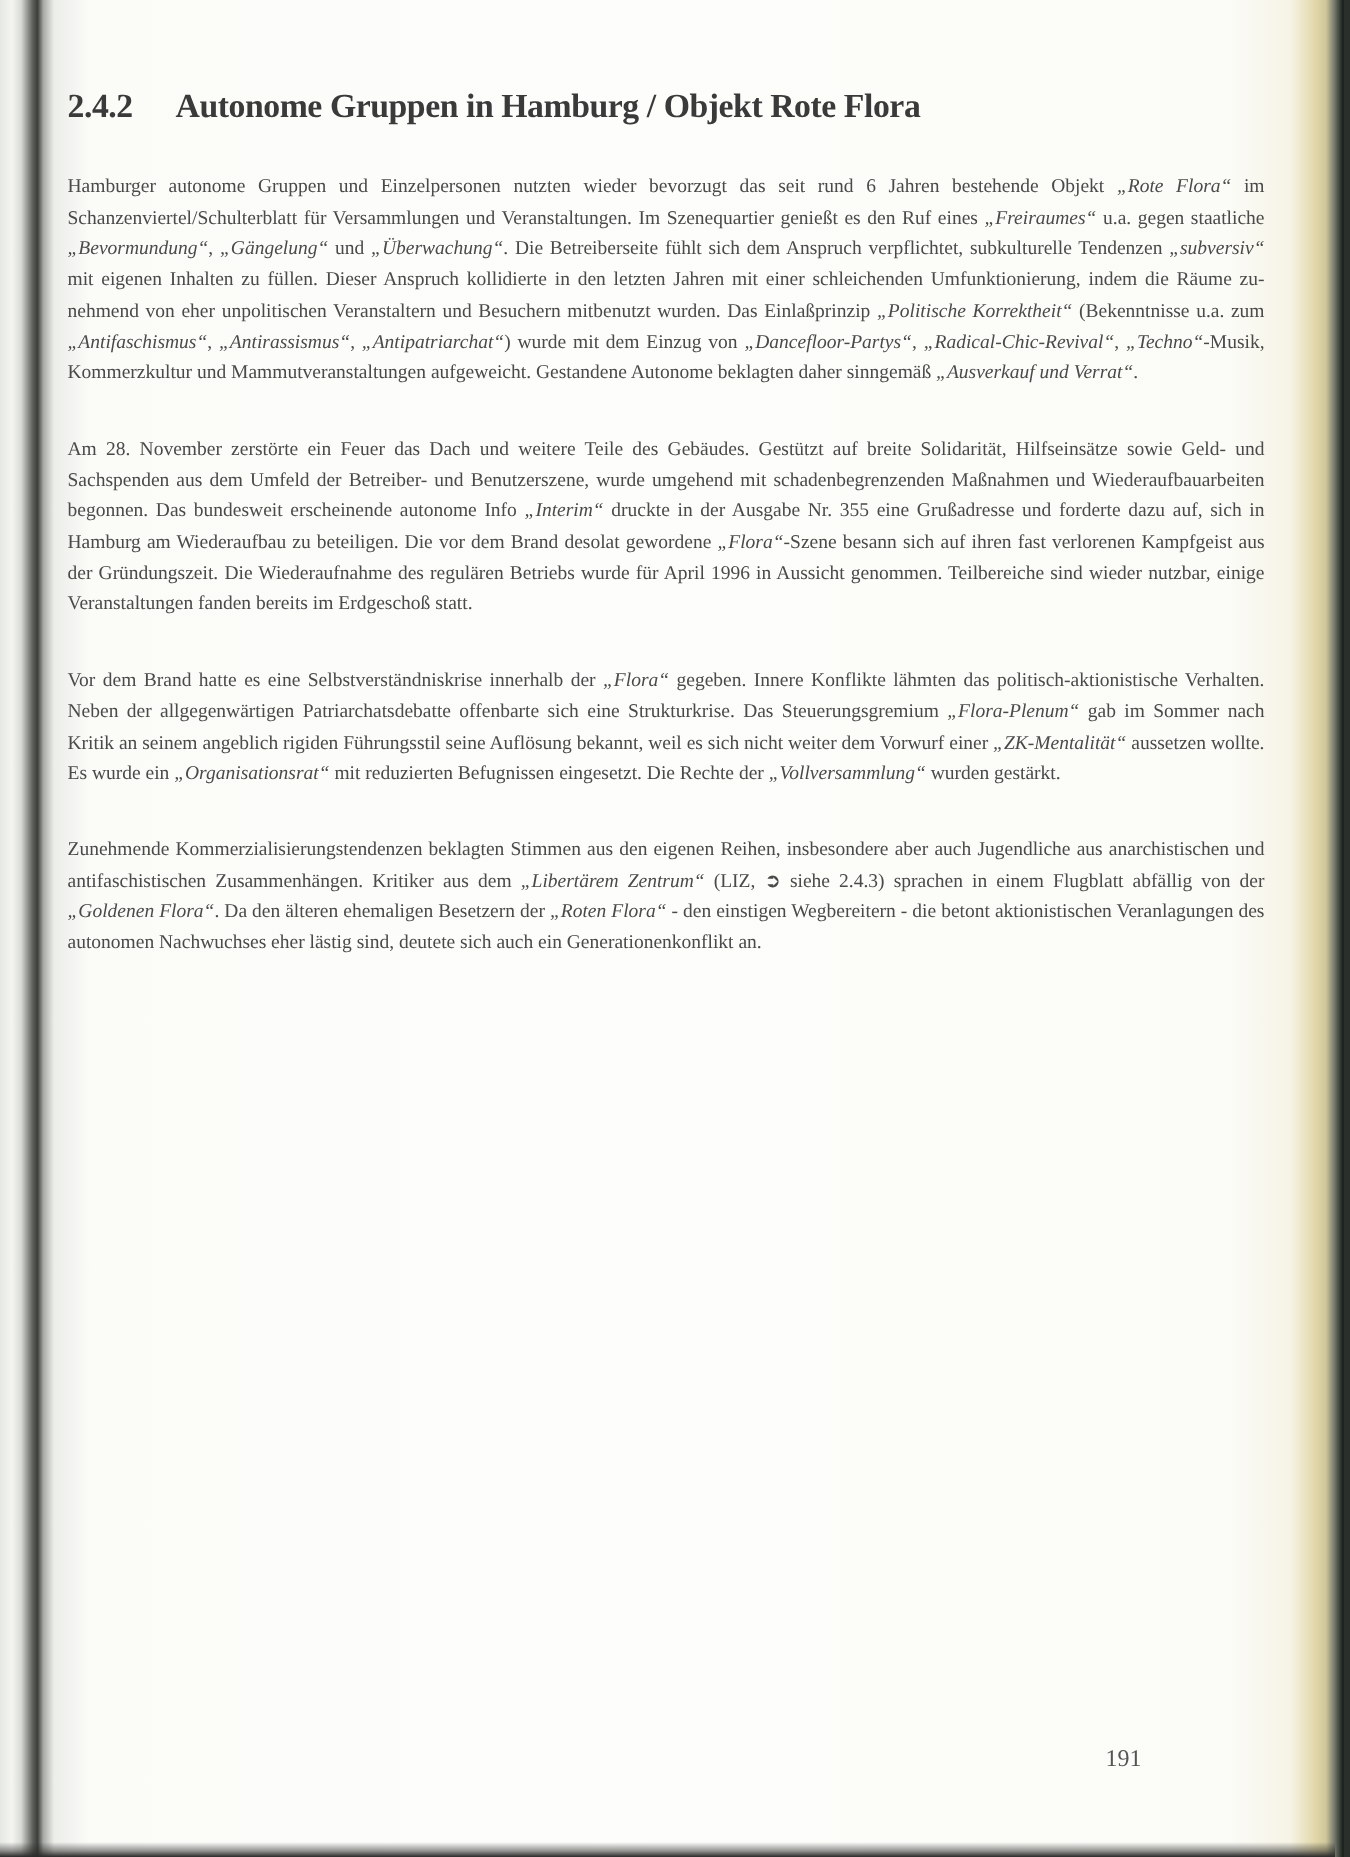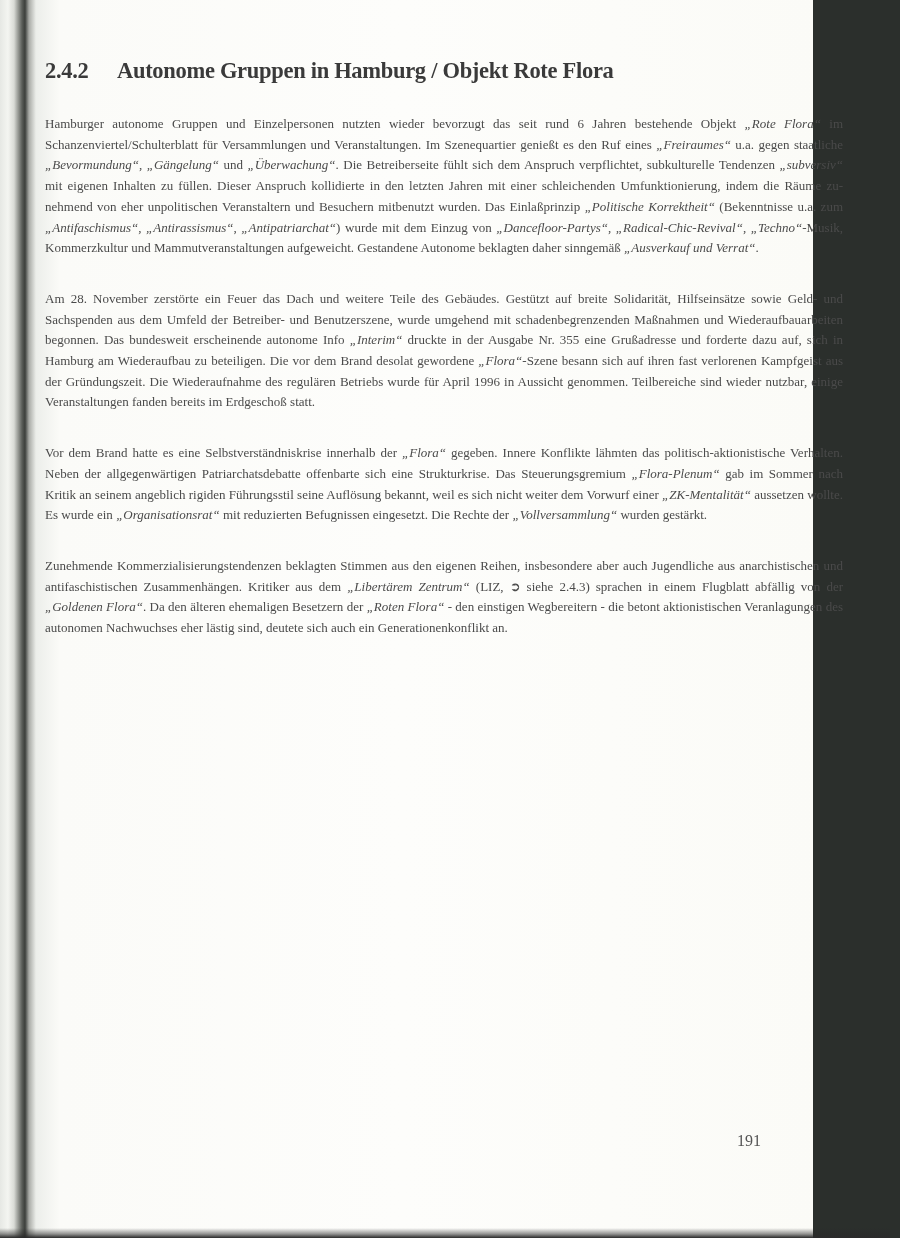--- a/index.html
+++ b/index.html
@@ -1,27 +1,27 @@
 <!DOCTYPE html>
 <html><head>
 <meta charset="utf-8">
 <style>
   html,body{margin:0;padding:0;}
   body{width:900px;height:1238px;position:relative;overflow:hidden;background:#2b2f2c;}
-  .page{position:absolute;left:0;top:0;width:813px;height:1238px;
+  .page{position:absolute;left:0;top:0;width:896px;height:1238px;
     background:linear-gradient(90deg,#e6e8e4 0px,#f4f5f1 8px,#d9dbd6 14px,#5a5d58 22px,#3c3f3b 25px,#a9aba6 29px,#eceeea 36px,#fbfbf8 60px,#fdfdfb 400px,#fbfbf7 820px,#f6f4e6 860px,#e3d9ad 876px,#cfc69a 884px,#6f7468 890px,#1d231f 895px,#1d231f 900px);}
   .page::after{content:"";position:absolute;left:0;bottom:0;width:890px;height:10px;
     background:linear-gradient(180deg,rgba(0,0,0,0) 0%,rgba(40,40,40,0.5) 60%,#2a2a2a 100%);}
   .content{position:absolute;left:45px;top:58px;width:798px;
     font-family:"Liberation Serif","DejaVu Serif",serif;color:#4a4a4a;}
   .heading{font-weight:bold;font-size:22.5px;color:#3a3a3a;margin:0 0 30px 0;letter-spacing:-0.3px;white-space:nowrap;}
   .heading .num{display:inline-block;width:72px;}
   .para{font-size:13px;line-height:20.7px;text-align:justify;margin:0 0 30px 0;hyphens:manual;}
   .para i{font-style:italic;}
-  .pagenum{position:absolute;left:737px;top:1132px;font-family:"Liberation Serif",serif;font-size:16px;color:#555;}
+  .pagenum{position:absolute;left:737px;top:1164px;font-family:"Liberation Serif",serif;font-size:16px;color:#555;}
 </style>
 </head>
 <body>
 
 <div class="page">
   <div class="content">
     <h2 class="heading"><span class="num">2.4.2</span><span>Autonome Gruppen in Hamburg / Objekt Rote Flora</span></h2>
     <p class="para"><span>Hamburger autonome Gruppen und Einzelpersonen nutzten wieder bevorzugt das seit rund 6 Jahren bestehende Objekt </span><i>„Rote Flora“</i><span> im Schanzenviertel/Schulterblatt für Versammlungen und Veranstaltungen. Im Szenequartier genießt es den Ruf eines </span><i>„Freiraumes“</i><span> u.a. gegen staatliche </span><i>„Bevormundung“</i><span>, </span><i>„Gängelung“</i><span> und </span><i>„Überwa­chung“</i><span>. Die Betreiberseite fühlt sich dem Anspruch verpflichtet, subkulturelle Ten­denzen </span><i>„subversiv“</i><span> mit eigenen Inhalten zu füllen. Dieser Anspruch kollidierte in den letzten Jahren mit einer schleichenden Umfunktionierung, indem die Räume zu­nehmend von eher unpolitischen Veranstaltern und Besuchern mitbenutzt wurden. Das Einlaßprinzip </span><i>„Politische Korrektheit“</i><span> (Bekenntnisse u.a. zum </span><i>„Antifaschis­mus“</i><span>, </span><i>„Antirassismus“</i><span>, </span><i>„Antipatriarchat“</i><span>) wurde mit dem Einzug von </span><i>„Dancefloor-Partys“</i><span>, </span><i>„Radical-Chic-Revival“</i><span>, </span><i>„Techno“</i><span>-Musik, Kommerzkultur und Mammut­veranstaltungen aufgeweicht. Gestandene Autonome beklagten daher sinngemäß </span><i>„Ausverkauf und Verrat“</i><span>.</span></p>
     <p class="para"><span>Am 28. November zerstörte ein Feuer das Dach und weitere Teile des Gebäudes. Ge­stützt auf breite Solidarität, Hilfseinsätze sowie Geld- und Sachspenden aus dem Um­feld der Betreiber- und Benutzerszene, wurde umgehend mit schadenbegrenzenden Maßnahmen und Wiederaufbauarbeiten begonnen. Das bundesweit erscheinende au­tonome Info </span><i>„Interim“</i><span> druckte in der Ausgabe Nr. 355 eine Grußadresse und forderte dazu auf, sich in Hamburg am Wiederaufbau zu beteiligen. Die vor dem Brand deso­lat gewordene </span><i>„Flora“</i><span>-Szene besann sich auf ihren fast verlorenen Kampfgeist aus der Gründungszeit. Die Wiederaufnahme des regulären Betriebs wurde für April 1996 in Aussicht genommen. Teilbereiche sind wieder nutzbar, einige Veranstaltungen fanden bereits im Erdgeschoß statt.</span></p>
     <p class="para"><span>Vor dem Brand hatte es eine Selbstverständniskrise innerhalb der </span><i>„Flora“</i><span> gegeben. Innere Konflikte lähmten das politisch-aktionistische Verhalten. Neben der allgegen­wärtigen Patriarchatsdebatte offenbarte sich eine Strukturkrise. Das Steuerungsgre­mium </span><i>„Flora-Plenum“</i><span> gab im Sommer nach Kritik an seinem angeblich rigiden Füh­rungsstil seine Auflösung bekannt, weil es sich nicht weiter dem Vorwurf einer </span><i>„ZK-Mentalität“</i><span> aussetzen wollte. Es wurde ein </span><i>„Organisationsrat“</i><span> mit reduzierten Be­fugnissen eingesetzt. Die Rechte der </span><i>„Vollversammlung“</i><span> wurden gestärkt.</span></p>

